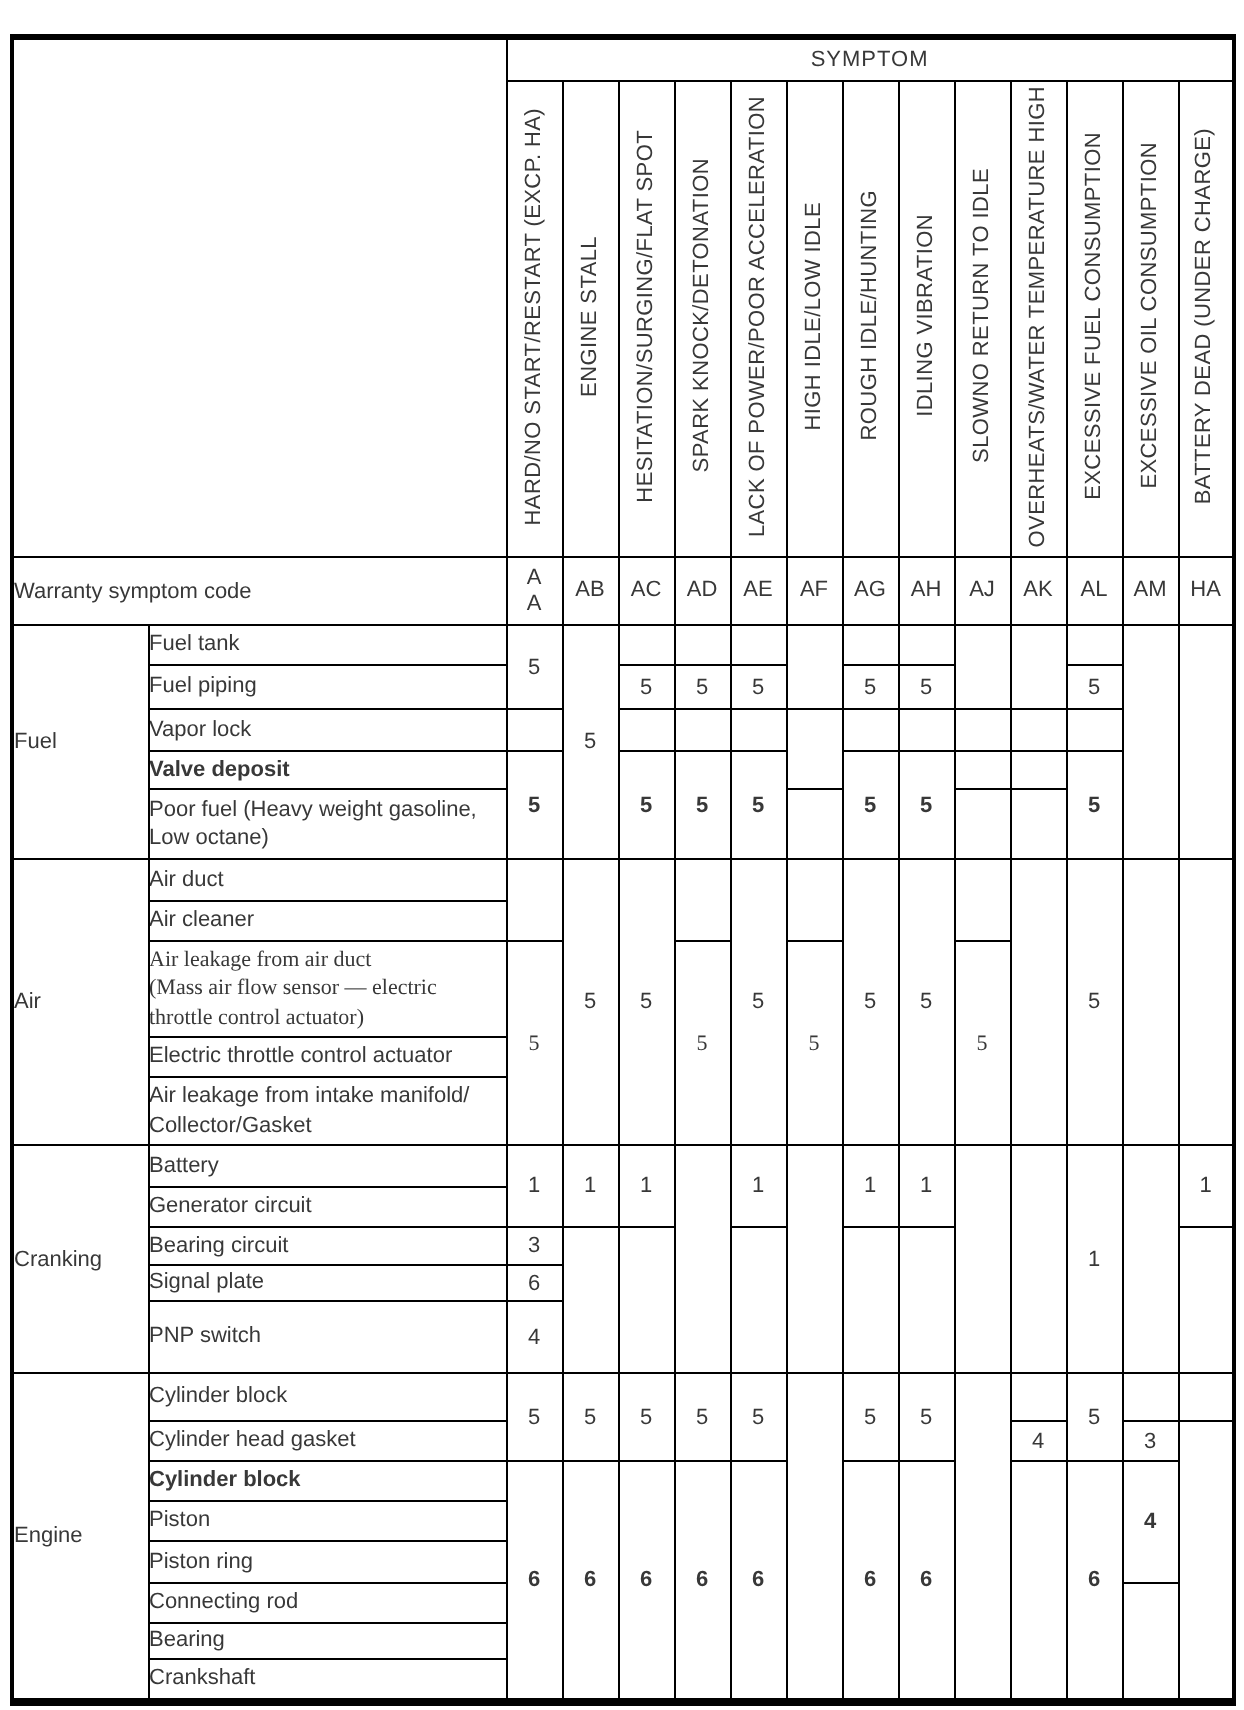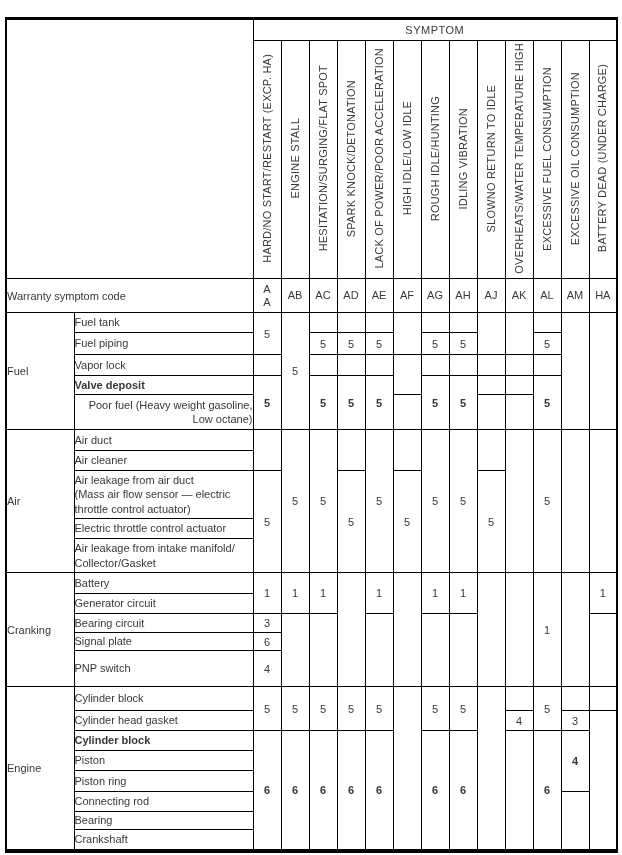--- a/index.html
+++ b/index.html
@@ -178,21 +178,21 @@
         <td class="val" rowspan="2">5</td>
         <td class="val" rowspan="2">5</td>
         <td class="val" rowspan="2">5</td>
         <td class="val" rowspan="2">5</td>
         <td class="val" rowspan="2">5</td>
         <td class="val" rowspan="2">5</td>
         <td class="val" rowspan="1"></td>
         <td class="val" rowspan="1"></td>
         <td class="val" rowspan="2">5</td>
       </tr>
-      <tr style="height: 35px; text-align: right;">
+      <tr style="height: 35px;">
         <td class="item">Poor fuel (Heavy weight gasoline,
 Low octane)</td>
         <td class="val" rowspan="1"></td>
         <td class="val" rowspan="1"></td>
         <td class="val" rowspan="1"></td>
       </tr>
       <tr style="height: 21px;">
         <td class="group" rowspan="5">Air</td>
         <td class="item">Air duct</td>
         <td class="val" rowspan="2"></td>
@@ -205,21 +205,21 @@
         <td class="val" rowspan="5">5</td>
         <td class="val" rowspan="2"></td>
         <td class="val" rowspan="5"></td>
         <td class="val" rowspan="5">5</td>
         <td class="val" rowspan="5"></td>
         <td class="val" rowspan="5"></td>
       </tr>
       <tr style="height: 20px;">
         <td class="item">Air cleaner</td>
       </tr>
-      <tr style="height: 48px;">
+      <tr style="height: 48px; font-family: Liberation Serif, serif;">
         <td class="item">Air leakage from air duct
 (Mass air flow sensor — electric
 throttle control actuator)</td>
         <td class="val" rowspan="3">5</td>
         <td class="val" rowspan="3">5</td>
         <td class="val" rowspan="3">5</td>
         <td class="val" rowspan="3">5</td>
       </tr>
       <tr style="height: 20px;">
         <td class="item">Electric throttle control actuator</td>

